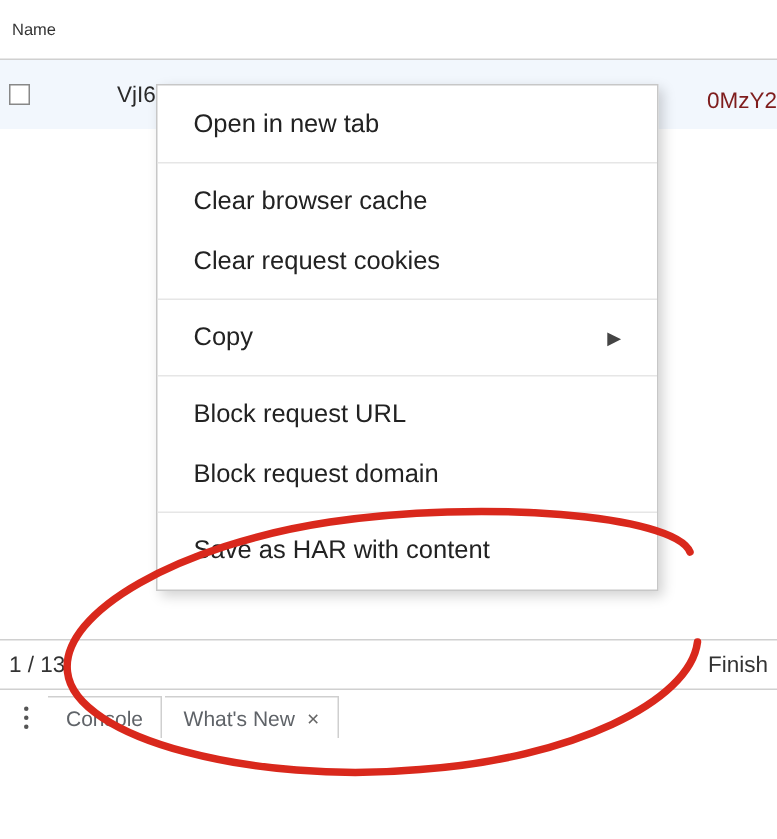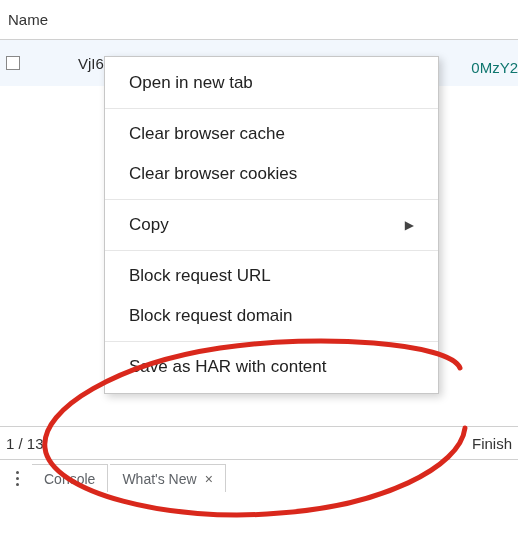--- a/index.html
+++ b/index.html
@@ -12,21 +12,21 @@
     height: 559px;
     overflow: hidden;
     position: relative;
   }
   .header {
     height: 40px;
     border-bottom: 1px solid #d0d0d0;
     display: flex;
     align-items: center;
     padding-left: 8px;
-    font-size: 15px;
+    font-size: 11px;
     color: #333;
   }
   .row-area {
     background: #f2f7fd;
     height: 46px;
     display: flex;
     align-items: center;
   }
   .checkbox-cell {
     width: 22px;
@@ -48,21 +48,21 @@
     overflow: hidden;
     margin-left: 48px;
   }
   .name-right {
     position: absolute;
     right: 0;
     top: 48px;
     height: 38px;
     display: flex;
     align-items: center;
-    color: #0f766e;
+    color: #7f1d1d;
     background: #f2f7fd;
     padding-left: 4px;
   }
   .midspace {
     height: 340px;
   }
   .status-bar {
     height: 34px;
     border-top: 1px solid #d0d0d0;
     border-bottom: 1px solid #d0d0d0;
@@ -190,21 +190,21 @@
 
 <div class="ctx">
   <div class="ctx-item">
     <span>Open in new tab</span>
   </div>
   <div class="ctx-sep"></div>
   <div class="ctx-item">
     <span>Clear browser cache</span>
   </div>
   <div class="ctx-item">
-    <span>Clear browser cookies</span>
+    <span>Clear request cookies</span>
   </div>
   <div class="ctx-sep"></div>
   <div class="ctx-item">
     <span>Copy</span>
     <span class="submenu-arrow">▶</span>
   </div>
   <div class="ctx-sep"></div>
   <div class="ctx-item">
     <span>Block request URL</span>
   </div>

